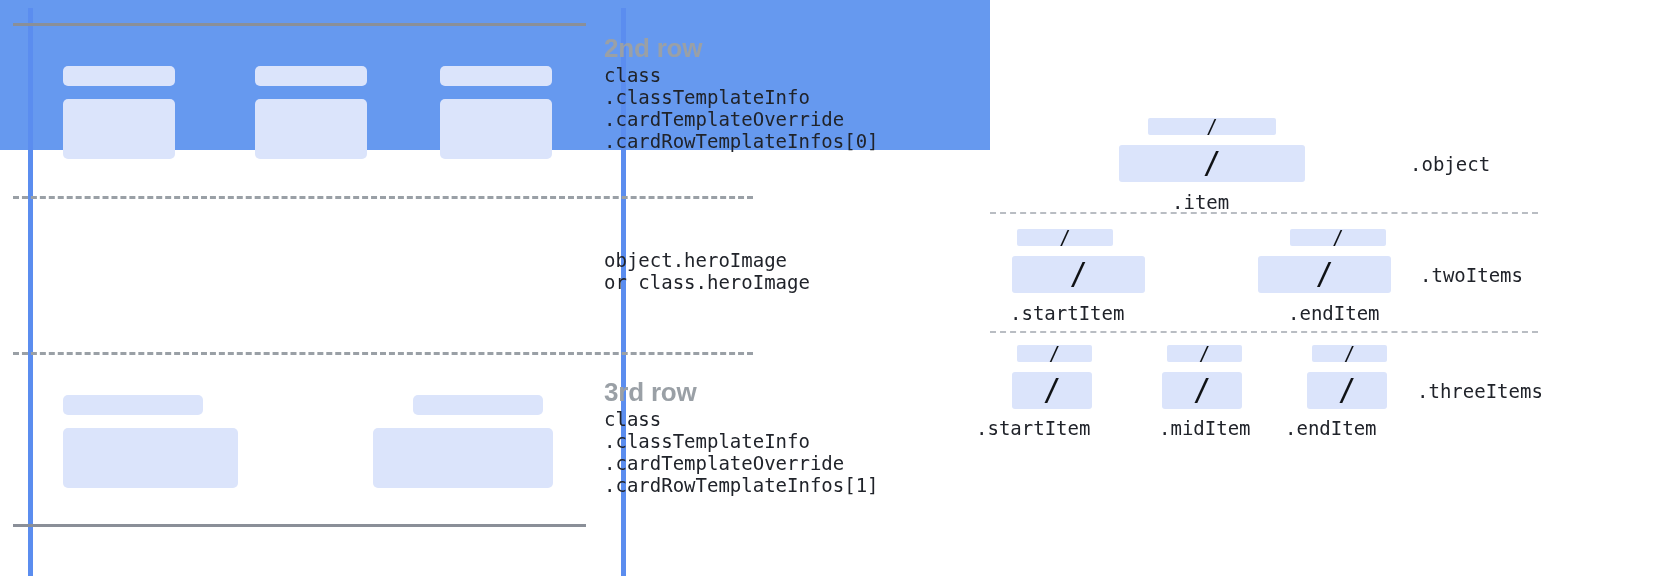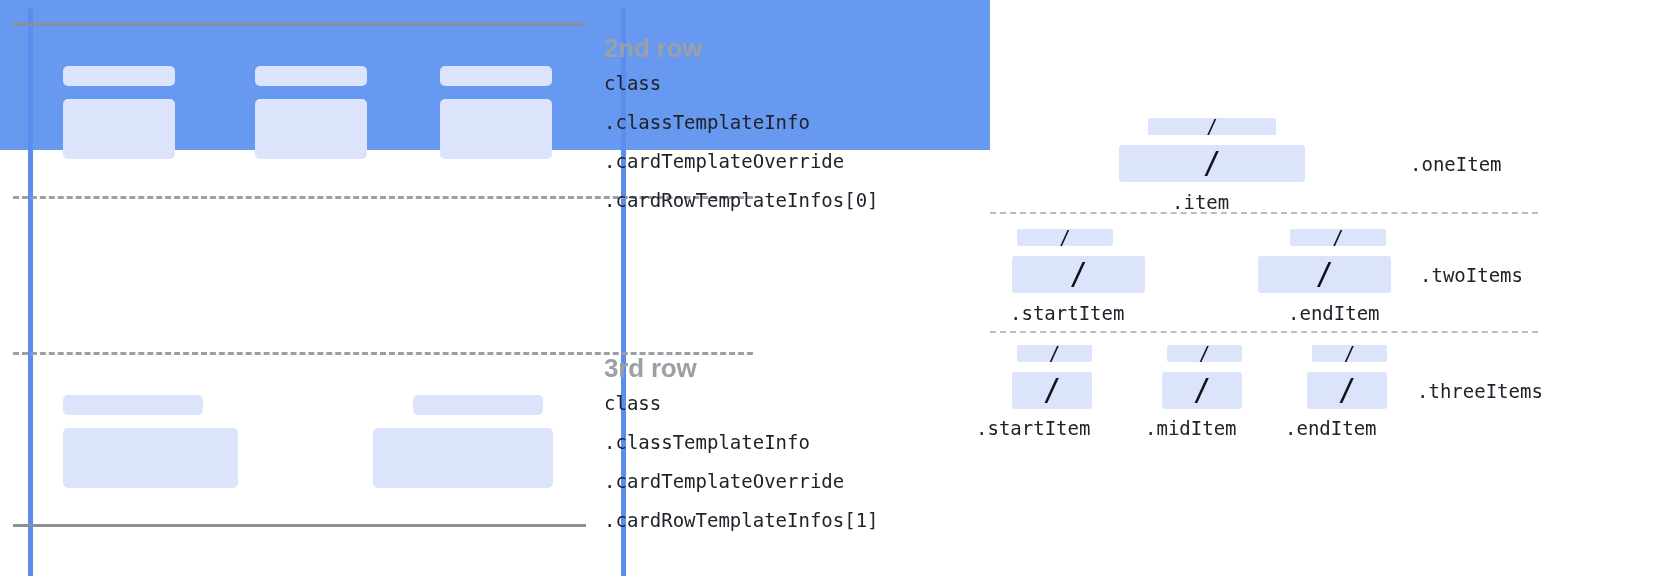--- a/index.html
+++ b/index.html
@@ -87,26 +87,26 @@
     font-weight: bold;
     color: #9aa0a6;
     line-height: 32px;
     letter-spacing: -0.2px;
     white-space: pre;
   }
   .annot-code {
     font-family: "DejaVu Sans Mono", monospace;
     font-size: 19px;
     color: #20232a;
-    line-height: 39px;
+    line-height: 22px;
     white-space: pre;
   }
   #annot-2nd  { top: 32px; }
   #annot-hero { top: 249px; }
-  #annot-3rd  { top: 352px; }
+  #annot-3rd  { top: 376px; }
 
   
   #right-diagram {
     position: absolute;
     left: 990px;
     top: 0;
     width: 686px;
     height: 584px;
   }
   .right-sep {
@@ -201,20 +201,24 @@
     </div>
 
     <div class="annot" id="annot-2nd">
       <div class="annot-title">2nd row</div>
       <div class="annot-code">class
 .classTemplateInfo
 .cardTemplateOverride
 .cardRowTemplateInfos[0]</div>
     </div>
 
+    <div class="annot" id="annot-hero">
+      <div class="annot-code">object.heroImage
+or class.heroImage</div>
+    </div>
 
     <div class="annot" id="annot-3rd">
       <div class="annot-title">3rd row</div>
       <div class="annot-code">class
 .classTemplateInfo
 .cardTemplateOverride
 .cardRowTemplateInfos[1]</div>
     </div>
   </div>
 
@@ -224,21 +228,21 @@
     <div class="right-sep" id="sep-2"></div>
 
     <div class="item-group" id="group-one" style="left:0; top:100px; width:548px; height:112px;">
       <div class="item-small" style="left:158px; top:18px; width:128px; height:17px;">
         <span class="slash sm">/</span>
       </div>
       <div class="item-big" style="left:129px; top:45px; width:186px; height:37px;">
         <span class="slash lg">/</span>
       </div>
       <div class="item-caption" style="left:182px; top:90px;">.item</div>
-      <div class="group-label" style="left:420px; top:52px;">.oneItem</div>
+      <div class="group-label" style="left:420px; top:52px;">.object</div>
     </div>
 
     <div class="item-group" id="group-two" style="left:0; top:220px; width:548px; height:111px;">
       <div class="item-small" style="left:27px; top:9px; width:96px; height:17px;">
         <span class="slash sm">/</span>
       </div>
       <div class="item-big" style="left:22px; top:36px; width:133px; height:37px;">
         <span class="slash lg">/</span>
       </div>
       <div class="item-caption" style="left:20px; top:81px;">.startItem</div>
@@ -262,21 +266,21 @@
         <span class="slash lg">/</span>
       </div>
       <div class="item-caption" style="left:-14px; top:78px;">.startItem</div>
 
       <div class="item-small" style="left:177px; top:7px; width:75px; height:17px;">
         <span class="slash sm">/</span>
       </div>
       <div class="item-big" style="left:172px; top:34px; width:80px; height:37px;">
         <span class="slash lg">/</span>
       </div>
-      <div class="item-caption" style="left:155px; top:78px;">.midItem</div>
+      <div class="item-caption" style="left:169px; top:78px;">.midItem</div>
 
       <div class="item-small" style="left:322px; top:7px; width:75px; height:17px;">
         <span class="slash sm">/</span>
       </div>
       <div class="item-big" style="left:317px; top:34px; width:80px; height:37px;">
         <span class="slash lg">/</span>
       </div>
       <div class="item-caption" style="left:295px; top:78px;">.endItem</div>
 
       <div class="group-label" style="left:427px; top:41px;">.threeItems</div>

